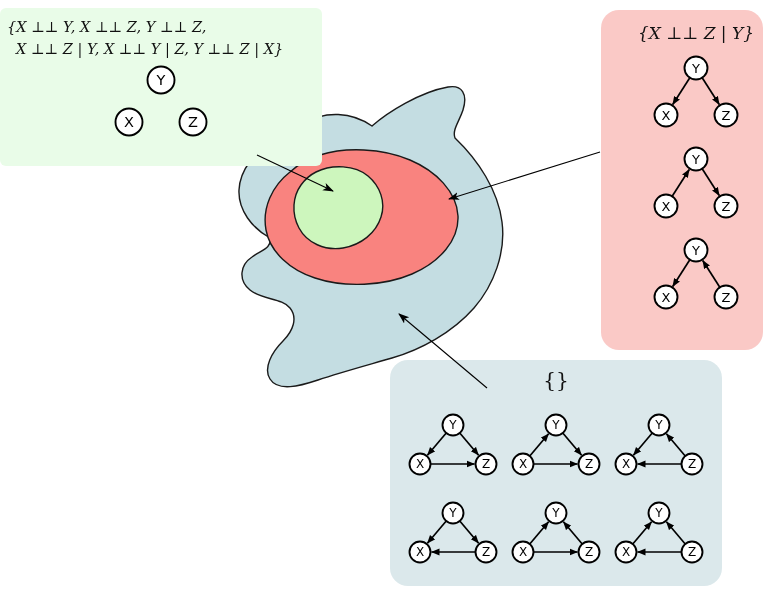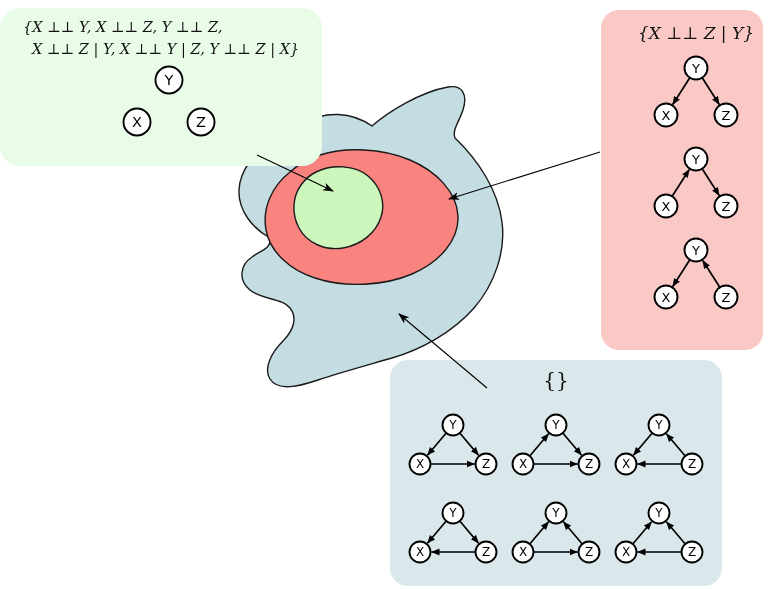--- a/index.html
+++ b/index.html
@@ -11,22 +11,22 @@
     overflow:hidden;
     color:#111;
   }
   .layer {
     position:absolute; left:0; top:0; width:781px; height:589px;
     pointer-events:none;
   }
   .box { position:absolute; }
   .box-green {
     left:0px; top:8px; width:322px; height:158px;
-    border-radius:20px;
-    padding:9px 8px 0 23px;
+    border-radius:6px;
+    padding:9px 8px 0 7px;
   }
   .math {
     font-family:"DejaVu Serif", serif;
     font-style:italic;
     font-size:14.5px;
     line-height:1.5;
     white-space:nowrap;
   }
   .math.l2 { padding-left:9px; }
   .gwrap { display:flex; justify-content:center; }

